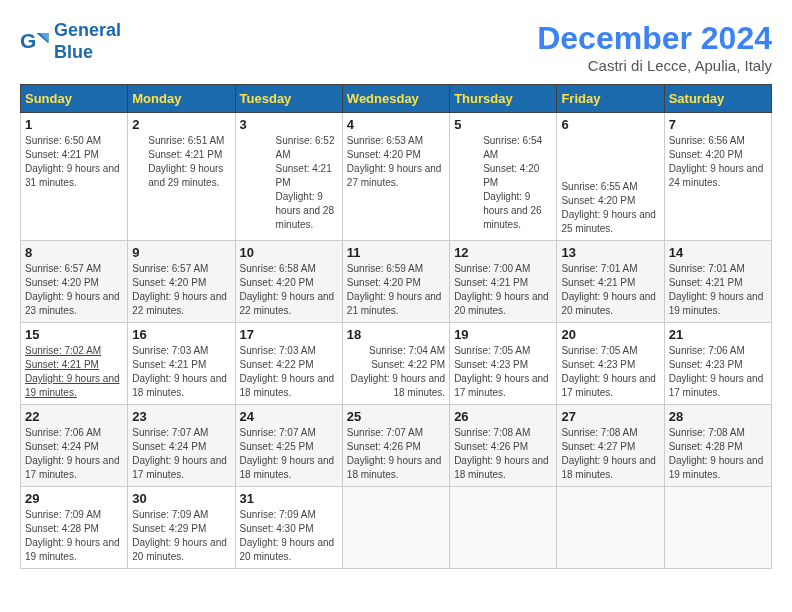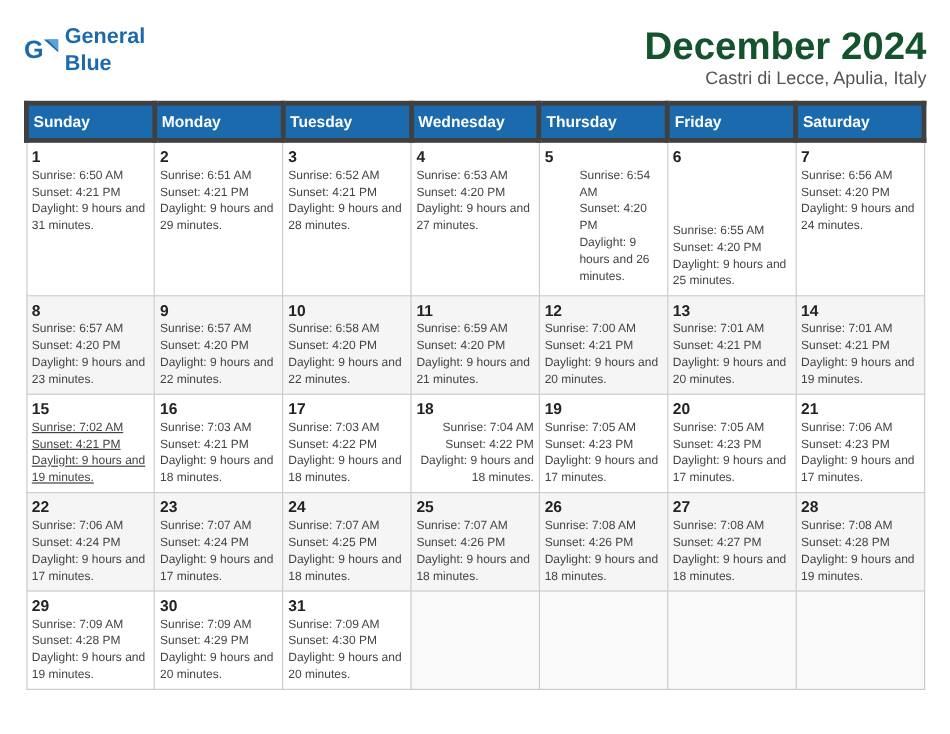--- a/index.html
+++ b/index.html
@@ -33,39 +33,39 @@
       width: 30px;
       height: 30px;
       margin-right: 4px;
     }
     .title-area {
       text-align: right;
     }
     .month-title {
       font-size: 32px;
       font-weight: bold;
-      color: #14532d;
+      color: #3b82f6;
     }
     .location {
       font-size: 15px;
       color: #555;
     }
     .calendar {
       width: 100%;
       border-collapse: collapse;
       font-size: 11px;
     }
     .calendar th {
       background: #1a6aad;
-      color: #ffffff;
+      color: #fde047;
       padding: 6px 4px;
       text-align: left;
       font-size: 13px;
       font-weight: bold;
-      border: 4px solid #404040;
+      border: 1px solid #404040;
     }
     .calendar td {
       border: 1px solid #ccc;
       vertical-align: top;
       padding: 4px;
       width: calc(100% / 7);
       min-height: 80px;
       background: #fff;
     }
     .calendar tr:nth-child(even) td {
@@ -123,27 +123,27 @@
   <tbody id="calendar-body">
       <tr>
         <td>
           <span class="day-number">1</span>
           <div class="day-info" style="white-space: pre-line;">Sunrise: 6:50 AM
 Sunset: 4:21 PM
 Daylight: 9 hours and 31 minutes.</div>
         </td>
         <td>
           <span class="day-number">2</span>
-          <div class="day-info" style="white-space: pre-line;">Sunrise: 6:51 AM
+          <div class="day-info" style="white-space: pre-line; margin-left: 16px;">Sunrise: 6:51 AM
 Sunset: 4:21 PM
 Daylight: 9 hours and 29 minutes.</div>
         </td>
         <td>
           <span class="day-number">3</span>
-          <div class="day-info" style="white-space: pre-line;">Sunrise: 6:52 AM
+          <div class="day-info" style="white-space: pre-line; margin-left: 36px;">Sunrise: 6:52 AM
 Sunset: 4:21 PM
 Daylight: 9 hours and 28 minutes.</div>
         </td>
         <td>
           <span class="day-number">4</span>
           <div class="day-info" style="white-space: pre-line;">Sunrise: 6:53 AM
 Sunset: 4:20 PM
 Daylight: 9 hours and 27 minutes.</div>
         </td>
         <td>

